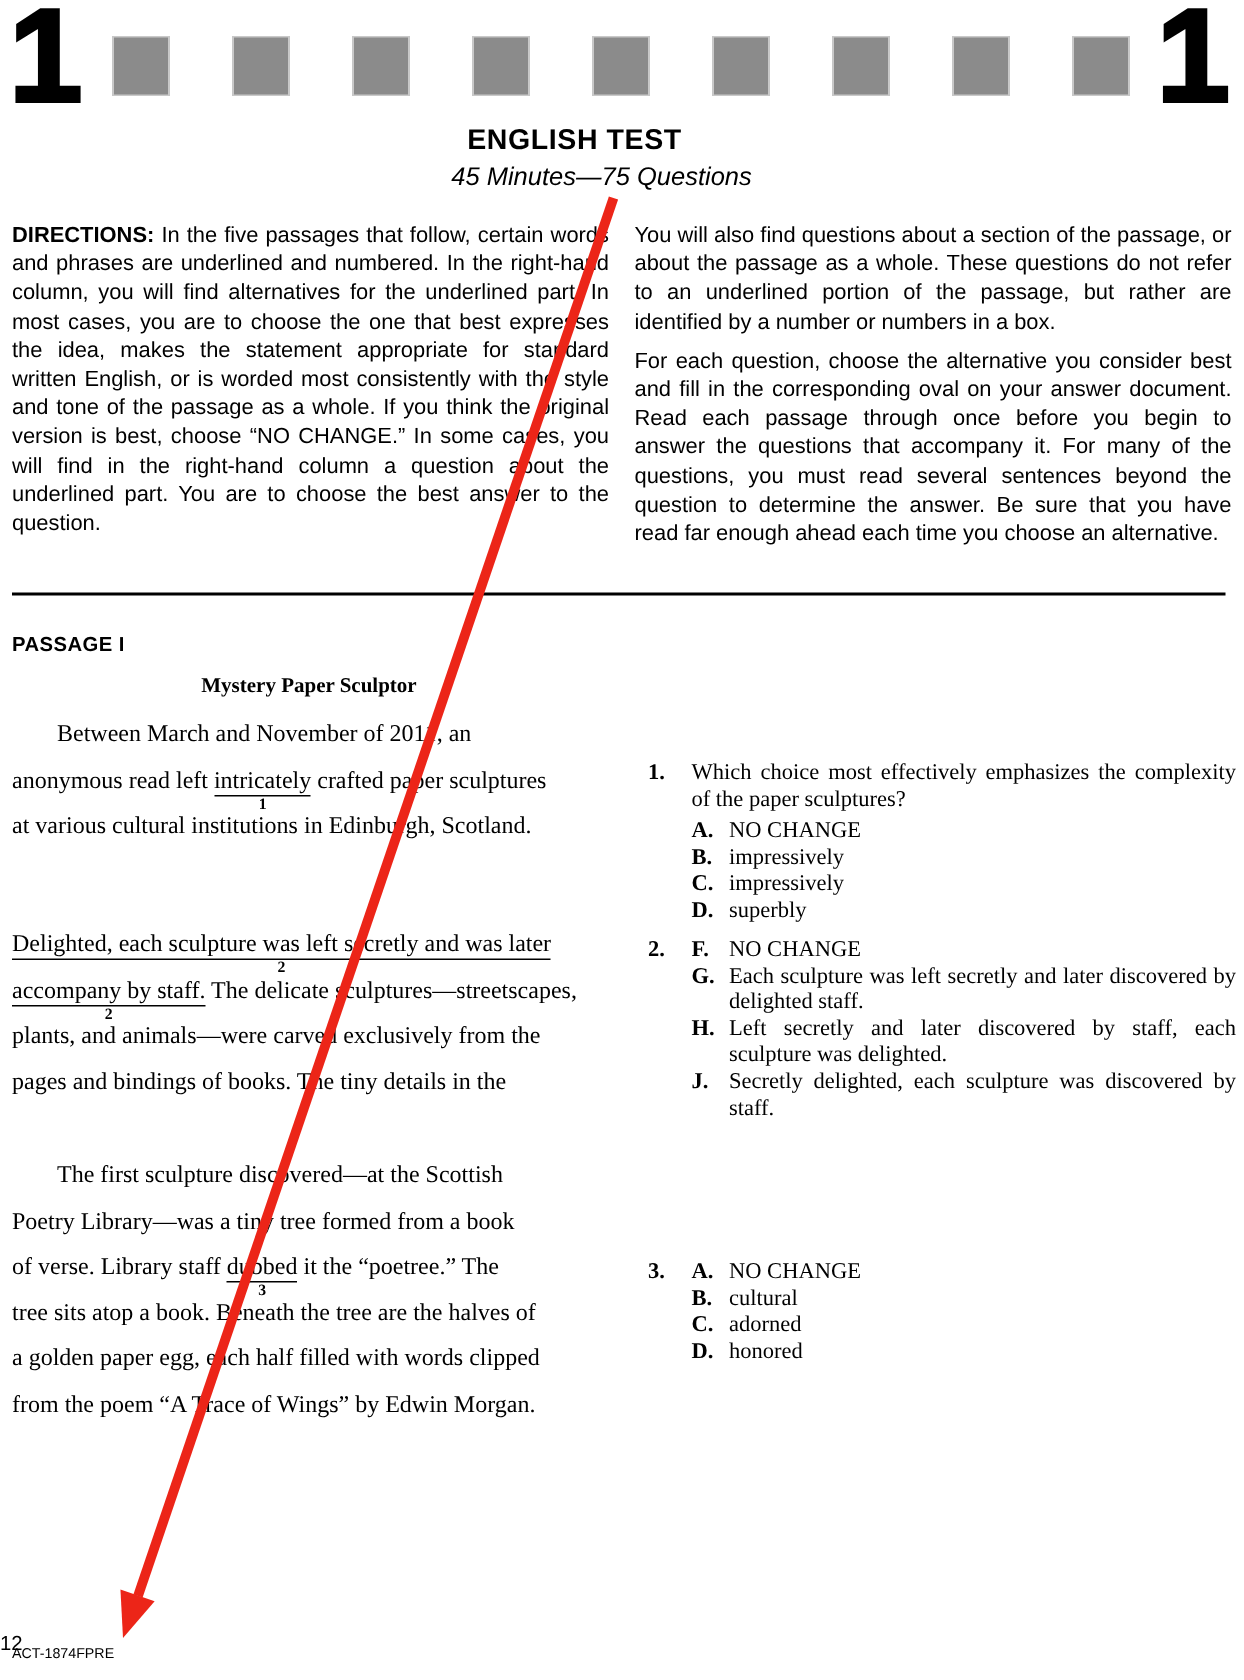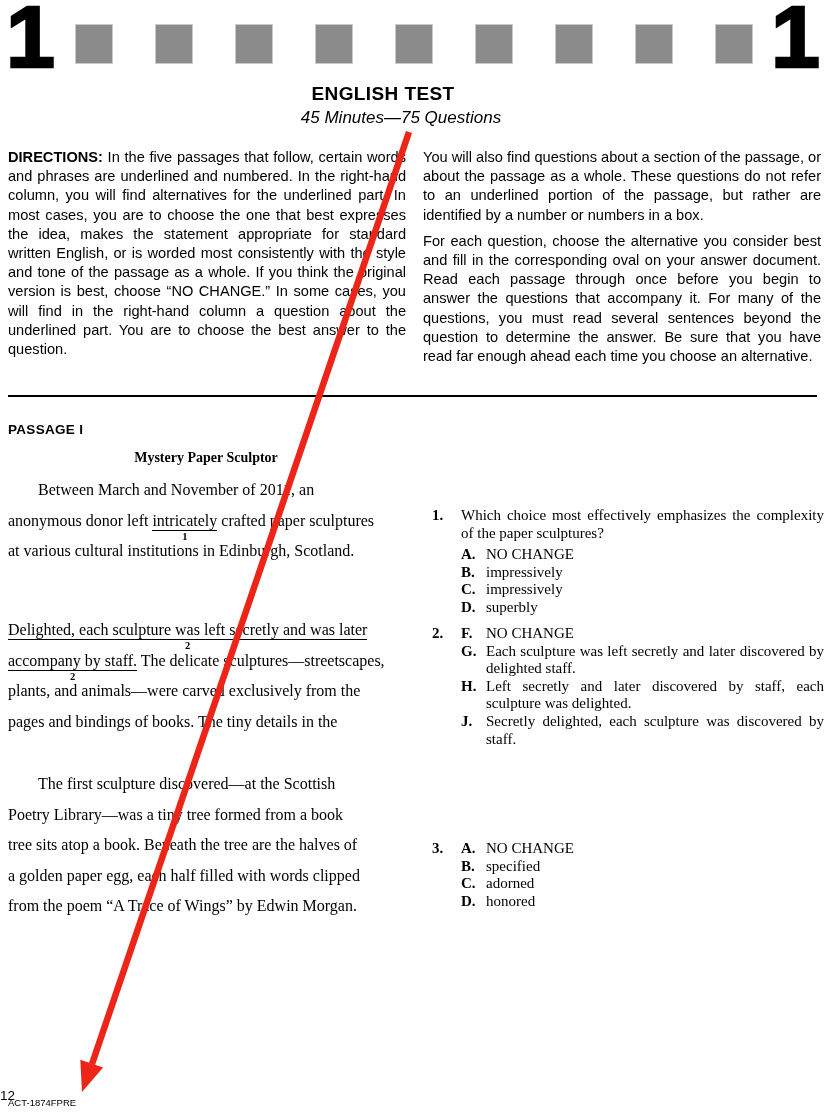--- a/index.html
+++ b/index.html
@@ -94,34 +94,35 @@
     </div>
   </div>
 
   <div class="divider"></div>
 
   <div class="passage-label">PASSAGE I</div>
   <div class="passage-title">Mystery Paper Sculptor</div>
 
   <div class="passage p1">
     <div class="pline indent"><span>Between March and November of 2011, an</span></div>
-    <div class="pline"><span>anonymous donor left </span><span class="u"><span>intricately</span><span class="unum">1</span></span><span> crafted paper sculptures</span></div>
+    <div class="pline"><span>anonymous read left </span><span class="u"><span>intricately</span><span class="unum">1</span></span><span> crafted paper sculptures</span></div>
     <div class="pline"><span>at various cultural institutions in Edinburgh, Scotland.</span></div>
   </div>
 
   <div class="passage p2">
     <div class="pline"><span class="u"><span>Delighted, each sculpture was left secretly and was later</span><span class="unum">2</span></span></div>
     <div class="pline"><span class="u"><span>accompany by staff.</span><span class="unum">2</span></span><span> The delicate sculptures—streetscapes,</span></div>
     <div class="pline"><span>plants, and animals—were carved exclusively from the</span></div>
     <div class="pline"><span>pages and bindings of books. The tiny details in the</span></div>
   </div>
 
   <div class="passage p3">
     <div class="pline indent"><span>The first sculpture discovered—at the Scottish</span></div>
     <div class="pline"><span>Poetry Library—was a tiny tree formed from a book</span></div>
+    <div class="pline"><span>of verse. Library staff </span><span class="u"><span>dubbed</span><span class="unum">3</span></span><span> it the “poetree.” The</span></div>
     <div class="pline"><span>tree sits atop a book. Beneath the tree are the halves of</span></div>
     <div class="pline"><span>a golden paper egg, each half filled with words clipped</span></div>
     <div class="pline"><span>from the poem “A Trace of Wings” by Edwin Morgan.</span></div>
   </div>
 
   <div class="question q1">
     <div class="qrow">
       <div class="qnum">1.</div>
       <div class="qbody">
         <div class="stem">Which choice most effectively emphasizes the complexity of the paper sculptures?</div>
@@ -172,21 +173,21 @@
   <div class="question q3">
     <div class="qrow">
       <div class="qnum">3.</div>
       <div class="qbody">
         <div class="opt">
             <span class="letter">A.</span>
             <span class="otext">NO CHANGE</span>
           </div>
         <div class="opt">
             <span class="letter">B.</span>
-            <span class="otext">specified</span>
+            <span class="otext">cultural</span>
           </div>
         <div class="opt">
             <span class="letter">C.</span>
             <span class="otext">adorned</span>
           </div>
         <div class="opt">
             <span class="letter">D.</span>
             <span class="otext">honored</span>
           </div>
       </div>

